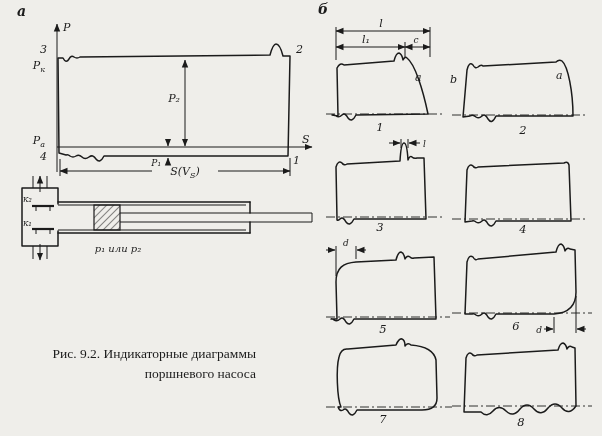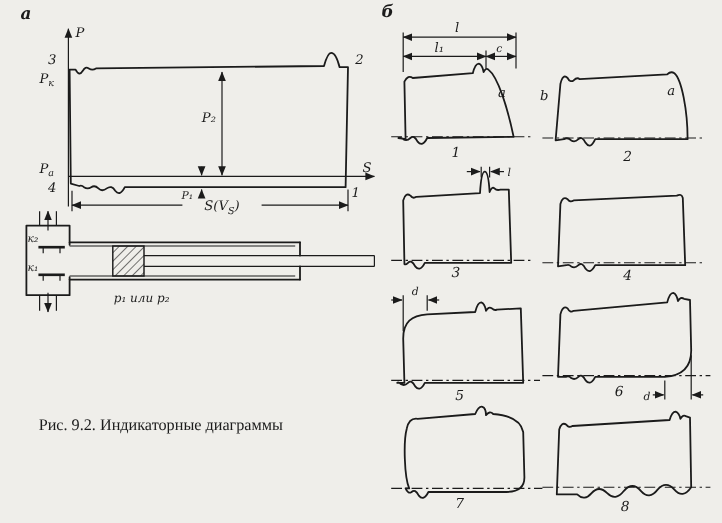--- a/index.html
+++ b/index.html
@@ -14,21 +14,21 @@
   .lbl-sm{font-style:italic;font-size:9px;}
   .sub{font-style:italic;font-size:8px;}
   .num{font-style:italic;font-size:11.5px;}
   .sec{font-style:italic;font-weight:bold;font-size:14px;}
   .s1{stroke:#1b1b1b;stroke-width:1.5;fill:none;stroke-linejoin:round;stroke-linecap:round;}
   .s0{stroke:#1b1b1b;stroke-width:1;fill:none;}
   .s2{stroke:#1b1b1b;stroke-width:2.2;fill:none;}
   .cl{stroke:#1b1b1b;stroke-width:0.9;stroke-dasharray:9 3 2 3;fill:none;}
   .caption{
     position:absolute;left:12px;top:344px;width:244px;
-    text-align:center;font-size:13.5px;line-height:1.5;color:#1b1b1b;
+    text-align:right;font-size:13.5px;line-height:1.5;color:#1b1b1b;
     font-family:"Liberation Serif", serif;
   }
 </style>
 </head>
 <body>
 
 <svg width="602" height="436" viewBox="0 0 602 436">
   <defs>
     <marker id="arr" viewBox="0 0 8 8" refX="7.5" refY="4" markerWidth="8" markerHeight="8" orient="auto-start-reverse">
       <path d="M0,0.8 L8,4 L0,7.2 Z" fill="#1b1b1b"></path>
@@ -186,13 +186,14 @@
     <g>
       <path class="s1" d="M464,412 L466,358 q2,-7 6,-4 q2,3 5,1 L558,350 q2,-7 5,-7 q3,1 4,6 q2,-4 5,-2 L575,348 L576,406 q-7,10 -14,2 q-7,-8 -14,0 q-7,9 -14,1 q-7,-8 -14,0 q-7,9 -14,2 q-7,-7 -13,0 q-6,7 -12,1 Z"></path>
       <path class="cl" d="M452,406 L592,406"></path>
       <text class="num" x="521" y="426" text-anchor="middle">8</text>
     </g>
   </g>
 </svg>
 
 <div class="caption">
   <div>Рис. 9.2. Индикаторные диаграммы</div>
+  <div>поршневого насоса</div>
 </div>
 
 </body></html>

